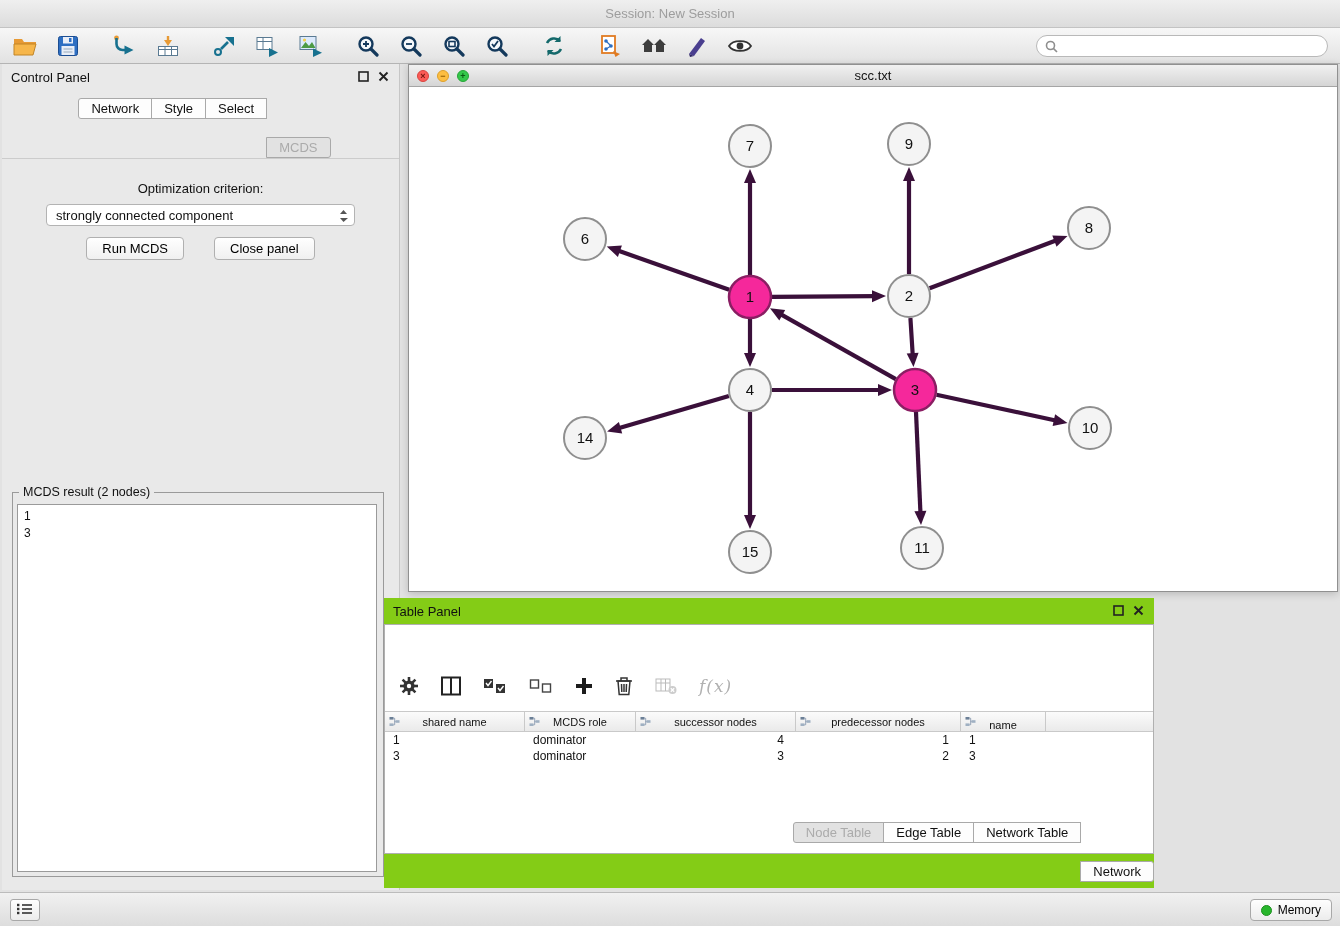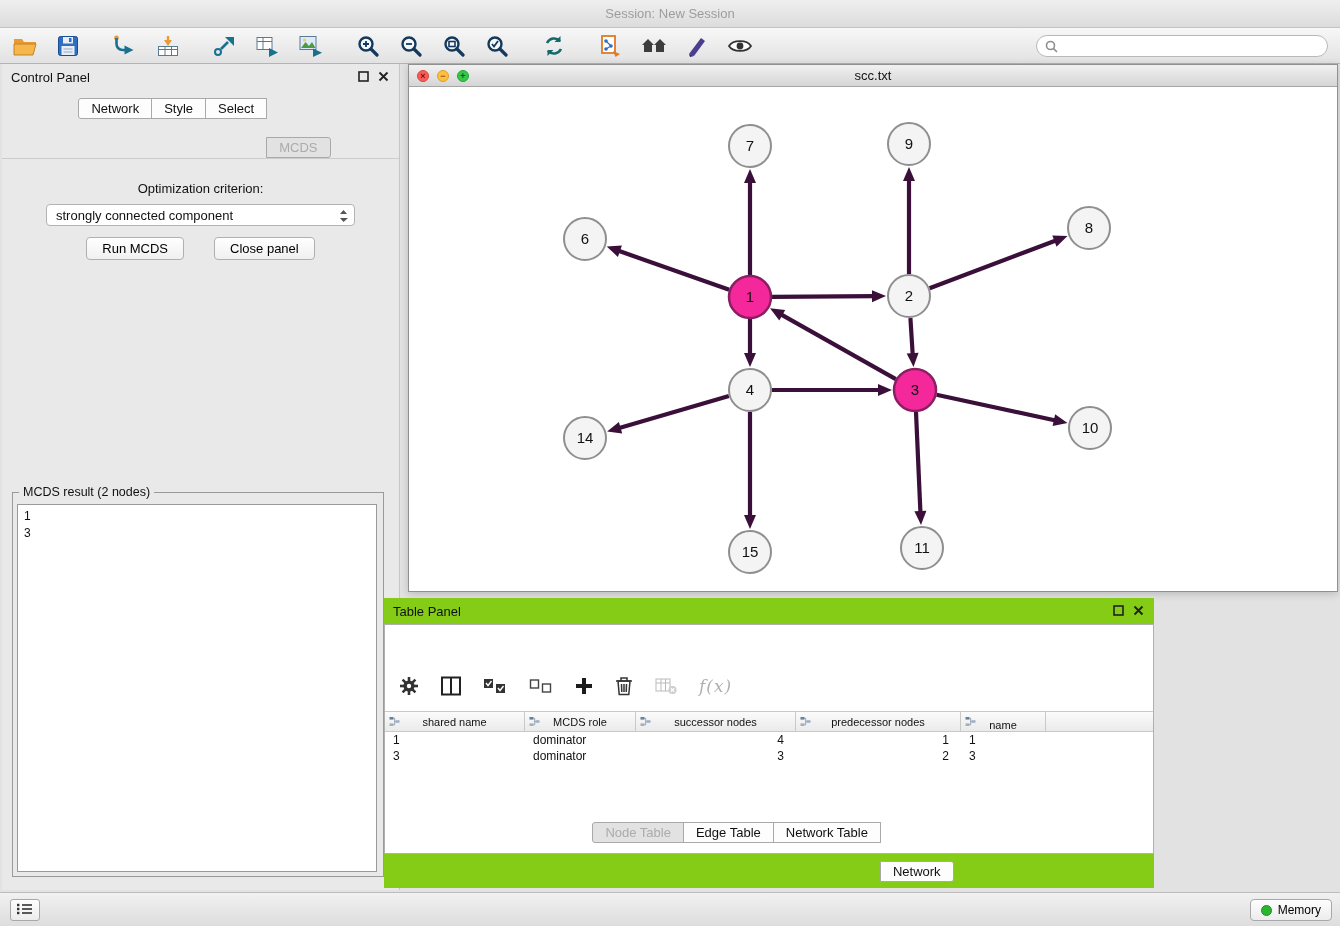--- a/index.html
+++ b/index.html
@@ -84,21 +84,21 @@
   .tp-headrow { display:flex; border-top:1px solid #c9c9c9; }
   .tp-hcell { position:relative; height:20px; display:flex; align-items:center; justify-content:center;
     background:linear-gradient(#fbfbfb,#eaeaea); border-right:1px solid #c9c9c9;
     border-bottom:1px solid #c9c9c9; font-size:11px; cursor:default; }
   .tp-hcell .hic { position:absolute; left:4px; top:4px; }
   .tp-hcell.filler { flex:1; border-right:none; }
   .tp-row { display:flex; height:16px; align-items:center; }
   .tp-cell { height:16px; line-height:16px; font-size:12px; overflow:hidden; }
   .tp-cell.l { padding-left:8px; text-align:left; }
   .tp-cell.r { padding-right:12px; text-align:right; }
-  .tp-tabs { position:absolute; bottom:6px; left:0; right:0; display:flex; justify-content:center; }
+  .tp-tabs { position:absolute; bottom:6px; left:0; right:0; display:flex; justify-content:flex-end; }
 
   
   .statusbar { position:absolute; left:0; right:0; bottom:0; height:34px;
     background:linear-gradient(#f1f1f1,#dddddd); border-top:1px solid #bcbcbc; }
   .sb-left { position:absolute; left:10px; top:6px; width:30px; height:22px;
     background:linear-gradient(#fefefe,#ececec); border:1px solid #a8a8a8; border-radius:3px;
     display:flex; align-items:center; justify-content:center; cursor:default; }
   .sb-mem { position:absolute; right:8px; top:6px; height:22px; padding:4px 10px;
     background:linear-gradient(#fefefe,#ececec); border:1px solid #a8a8a8; border-radius:4px;
     display:flex; align-items:center; gap:6px; font-size:12px;

